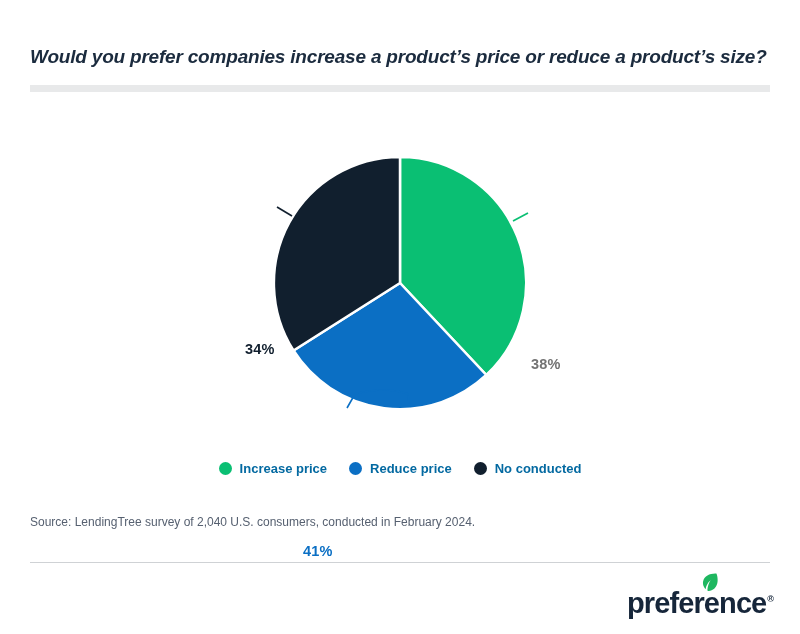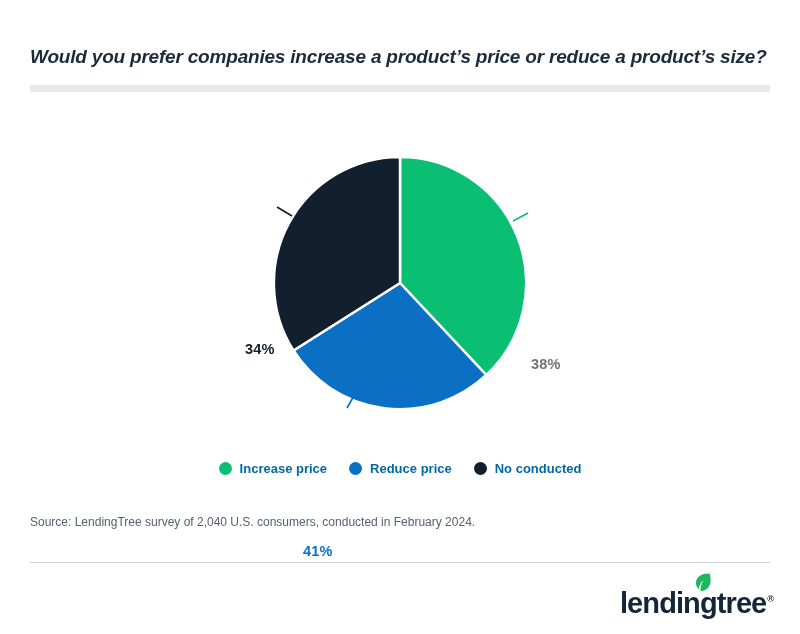--- a/index.html
+++ b/index.html
@@ -196,21 +196,21 @@
       <span class="legend-label">No conducted</span>
     </div>
   </div>
 
   <div class="source">Source: LendingTree survey of 2,040 U.S. consumers, conducted in February 2024.</div>
 
   <div class="bottom-rule"></div>
 
   <div class="logo">
     <div class="logo-wordmark">
-      <span>lendingtree</span>
+      <span>preference</span>
       <svg class="logo-leaf" viewBox="0 0 17 19">
         <path d="M15.4 0.6 C9.2 0.2 3.4 3.0 2.2 8.0 C1.3 11.7 3.0 14.6 4.6 16.2
                  C4.9 13.2 6.4 9.9 9.6 7.2 C7.6 10.2 6.6 13.4 6.4 16.9
                  C6.4 17.6 7.0 18.2 7.7 18.1 C12.0 17.6 15.3 14.8 16.3 10.3
                  C17.1 6.6 16.4 2.9 15.4 0.6 Z" fill="#1eb760"></path>
       </svg>
     </div>
     <span class="logo-reg">®</span>
   </div>
 

